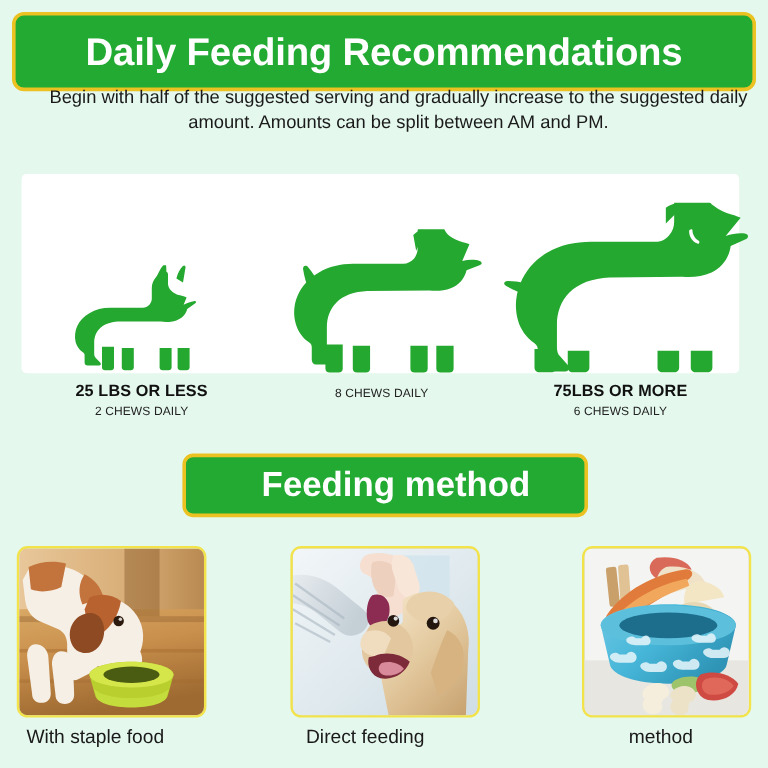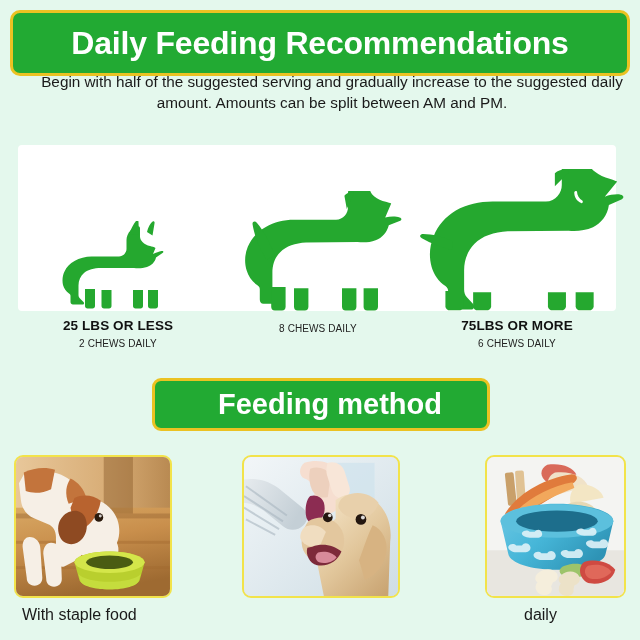--- a/index.html
+++ b/index.html
@@ -401,14 +401,15 @@
       <path fill="#f5eedc" d="M52 120 c6-6 16-6 20 0 c2 4 0 8-4 9 l-2 4 c2 4 0 8-5 9 c-6 1-11-3-11-8
         c0-2 1-4 2-5 c-3-2-3-6 0-9z"></path>
       <path fill="#ece2c8" d="M76 122 c6-6 16-5 19 1 c2 4-1 8-5 9 l-1 4 c1 4-2 7-7 7 c-5 0-9-4-8-8
         c0-2 1-3 2-5 c-3-2-3-6 0-8z"></path>
     </svg>
   </div>
 </div>
 
 <div class="captions">
   <div class="caption c1">With staple food</div>
-  <div class="caption c3">daily</div>
+  <div class="caption c2">Direct feeding</div>
+  <div class="caption c3">method</div>
 </div>
 
 </body></html>

